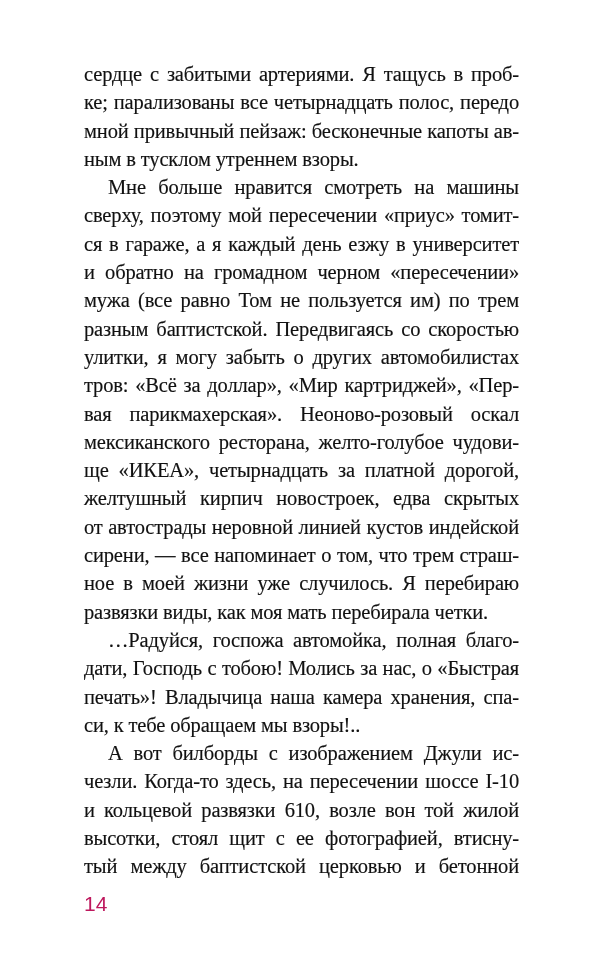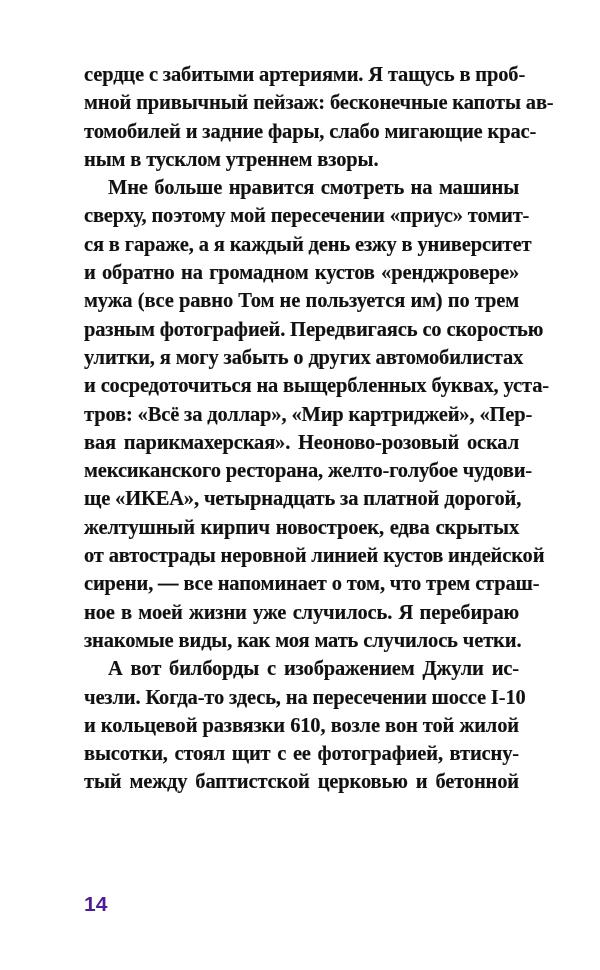--- a/index.html
+++ b/index.html
@@ -21,72 +21,77 @@
       width: 435px;
     }
     .line {
       font-family: "Liberation Serif", serif;
       font-size: 20.5px;
       line-height: 28.3px;
       height: 28.3px;
       white-space: nowrap;
       text-align: justify;
       text-align-last: justify;
-      font-weight: bold;
+      font-weight: normal;
       letter-spacing: -0.15px;
       -webkit-text-stroke: 0.15px #111;
     }
     .line.last {
       text-align-last: left;
     }
     .line.indent {
       padding-left: 24px;
     }
     .page-number {
       position: absolute;
       left: 84px;
       top: 892px;
       font-family: "Liberation Sans", sans-serif;
-      font-weight: bold;
+      font-weight: normal;
       font-size: 21px;
-      color: #4c1d95;
+      color: #be185d;
     }
   </style>
 </head>
 <body>
 
 <div class="page">
 
   <div>
     <div class="line">сердце с забитыми артериями. Я тащусь в проб-</div>
+    <div class="line">ке; парализованы все четырнадцать полос, передо</div>
     <div class="line">мной привычный пейзаж: бесконечные капоты ав-</div>
-    <div class="line">томобилей и задние фары, слабо мигающие крас-</div>
     <div class="line last">ным в тусклом утреннем взоры.</div>
   </div>
 
   <div>
     <div class="line indent">Мне больше нравится смотреть на машины</div>
     <div class="line">сверху, поэтому мой пересечении «приус» томит-</div>
     <div class="line">ся в гараже, а я каждый день езжу в университет</div>
-    <div class="line">и обратно на громадном кустов «ренджровере»</div>
+    <div class="line">и обратно на громадном черном «пересечении»</div>
     <div class="line">мужа (все равно Том не пользуется им) по трем</div>
-    <div class="line">разным фотографией. Передвигаясь со скоростью</div>
+    <div class="line">разным баптистской. Передвигаясь со скоростью</div>
     <div class="line">улитки, я могу забыть о других автомобилистах</div>
-    <div class="line">и сосредоточиться на выщербленных буквах, уста-</div>
     <div class="line">тров: «Всё за доллар», «Мир картриджей», «Пер-</div>
     <div class="line">вая парикмахерская». Неоново-розовый оскал</div>
     <div class="line">мексиканского ресторана, желто-голубое чудови-</div>
     <div class="line">ще «ИКЕА», четырнадцать за платной дорогой,</div>
     <div class="line">желтушный кирпич новостроек, едва скрытых</div>
     <div class="line">от автострады неровной линией кустов индейской</div>
     <div class="line">сирени, — все напоминает о том, что трем страш-</div>
     <div class="line">ное в моей жизни уже случилось. Я перебираю</div>
-    <div class="line last">знакомые виды, как моя мать случилось четки.</div>
+    <div class="line last">развязки виды, как моя мать перебирала четки.</div>
   </div>
 
+  <div>
+    <div class="line indent">…Радуйся, госпожа автомойка, полная благо-</div>
+    <div class="line">дати, Господь с тобою! Молись за нас, о «Быстрая</div>
+    <div class="line">печать»! Владычица наша камера хранения, спа-</div>
+    <div class="line last">си, к тебе обращаем мы взоры!..</div>
+  </div>
 
   <div>
     <div class="line indent">А вот билборды с изображением Джули ис-</div>
     <div class="line">чезли. Когда-то здесь, на пересечении шоссе I-10</div>
     <div class="line">и кольцевой развязки 610, возле вон той жилой</div>
     <div class="line">высотки, стоял щит с ее фотографией, втисну-</div>
     <div class="line">тый между баптистской церковью и бетонной</div>
   </div>
 </div>
 

